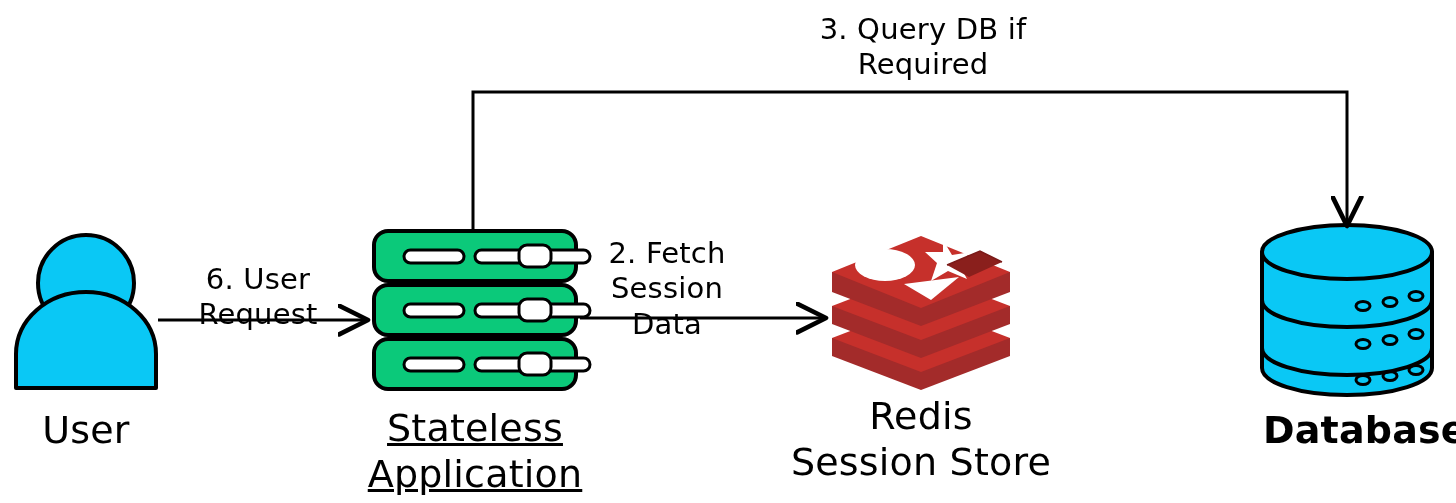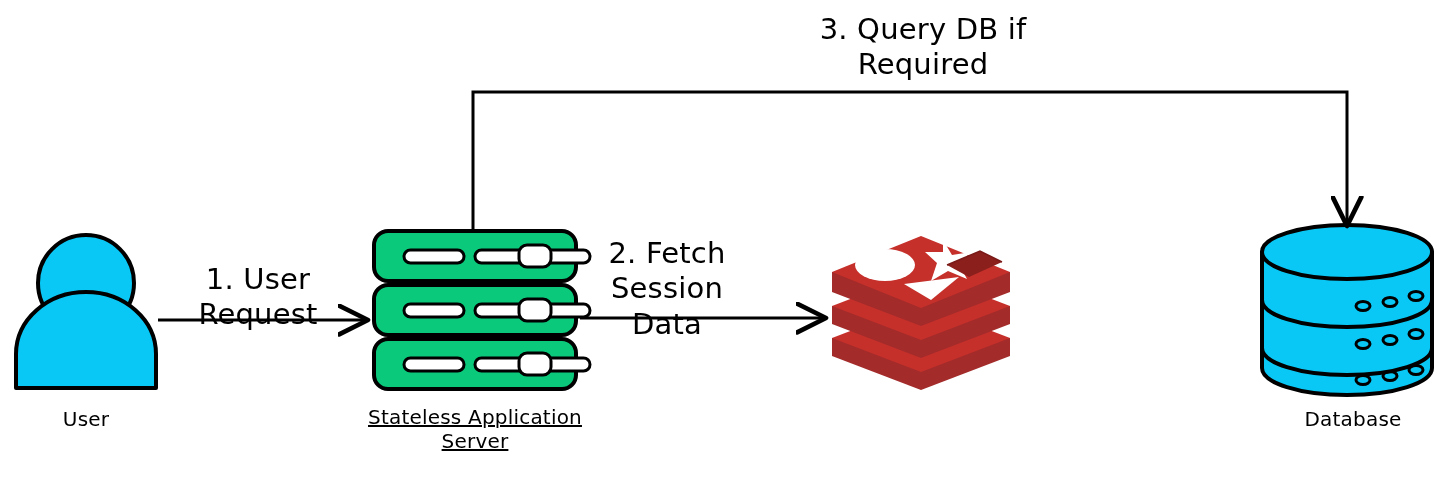--- a/index.html
+++ b/index.html
@@ -28,21 +28,21 @@
   .label {
     position: absolute;
     font-family: "DejaVu Sans", sans-serif;
     color: #000000;
     text-align: center;
     line-height: 1.22;
     white-space: pre-line;
     letter-spacing: 0.2px;
   }
   .node-label {
-    font-size: 20px;
+    font-size: 38px;
   }
   .edge-label {
     font-size: 29px;
   }
   .watermark {
     position: absolute;
     font-family: "DejaVu Sans", sans-serif;
     font-weight: bold;
     font-size: 21px;
     letter-spacing: -0.2px;
@@ -146,24 +146,26 @@
       <path d="M473 229 L473 92 L1347 92 L1347 226" fill="none" stroke="#000000" stroke-width="3" stroke-linejoin="miter" marker-end="url(#arrowOpenDown)"></path>
     </g>
 
   </svg>
 
   <div class="label node-label" style="left:6px; top:407px; width:160px;">User</div>
 
   <div class="label node-label" style="left:300px; top:405px; width:350px;text-decoration:underline;">Stateless Application
 Server</div>
 
+  <div class="label node-label" style="left:790px; top:393px; width:262px;">Redis
+Session Store</div>
 
-  <div class="label node-label" style="left:1263px; top:407px; width:180px;">Database</div>
+  <div class="label node-label" style="left:1263px; top:407px; width:180px;font-weight:bold;">Database</div>
 
-  <div class="label edge-label" style="left:152px; top:262px; width:212px;">1. User Request</div>
+  <div class="label edge-label" style="left:152px; top:262px; width:212px;">6. User Request</div>
 
   <div class="label edge-label" style="left:552px; top:236px; width:230px;">2. Fetch Session
 Data</div>
 
   <div class="label edge-label" style="left:795px; top:12px; width:256px;">3. Query DB if
 Required</div>
 
 
 </div>
 

